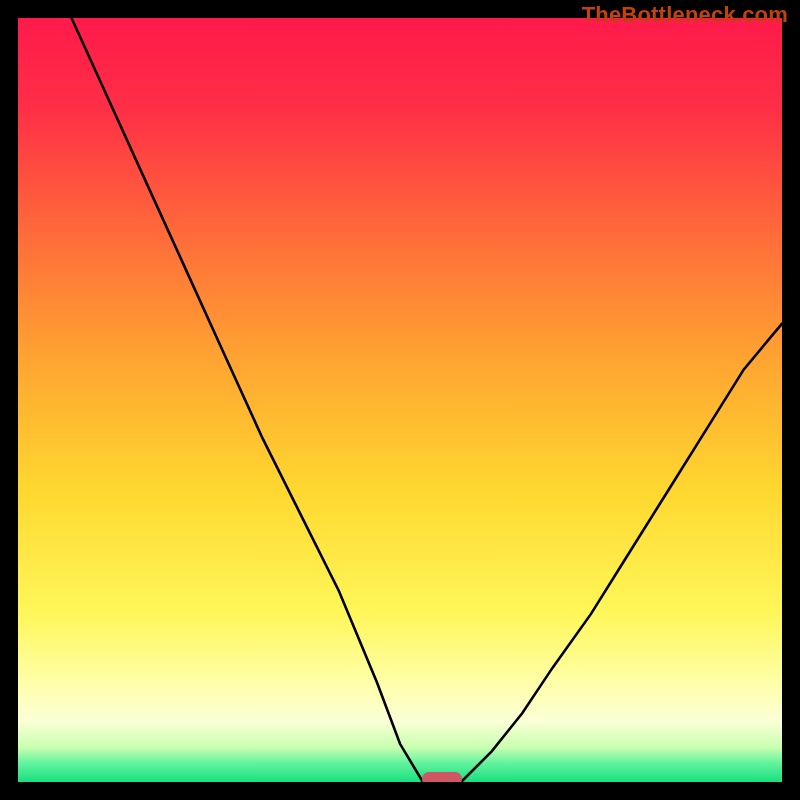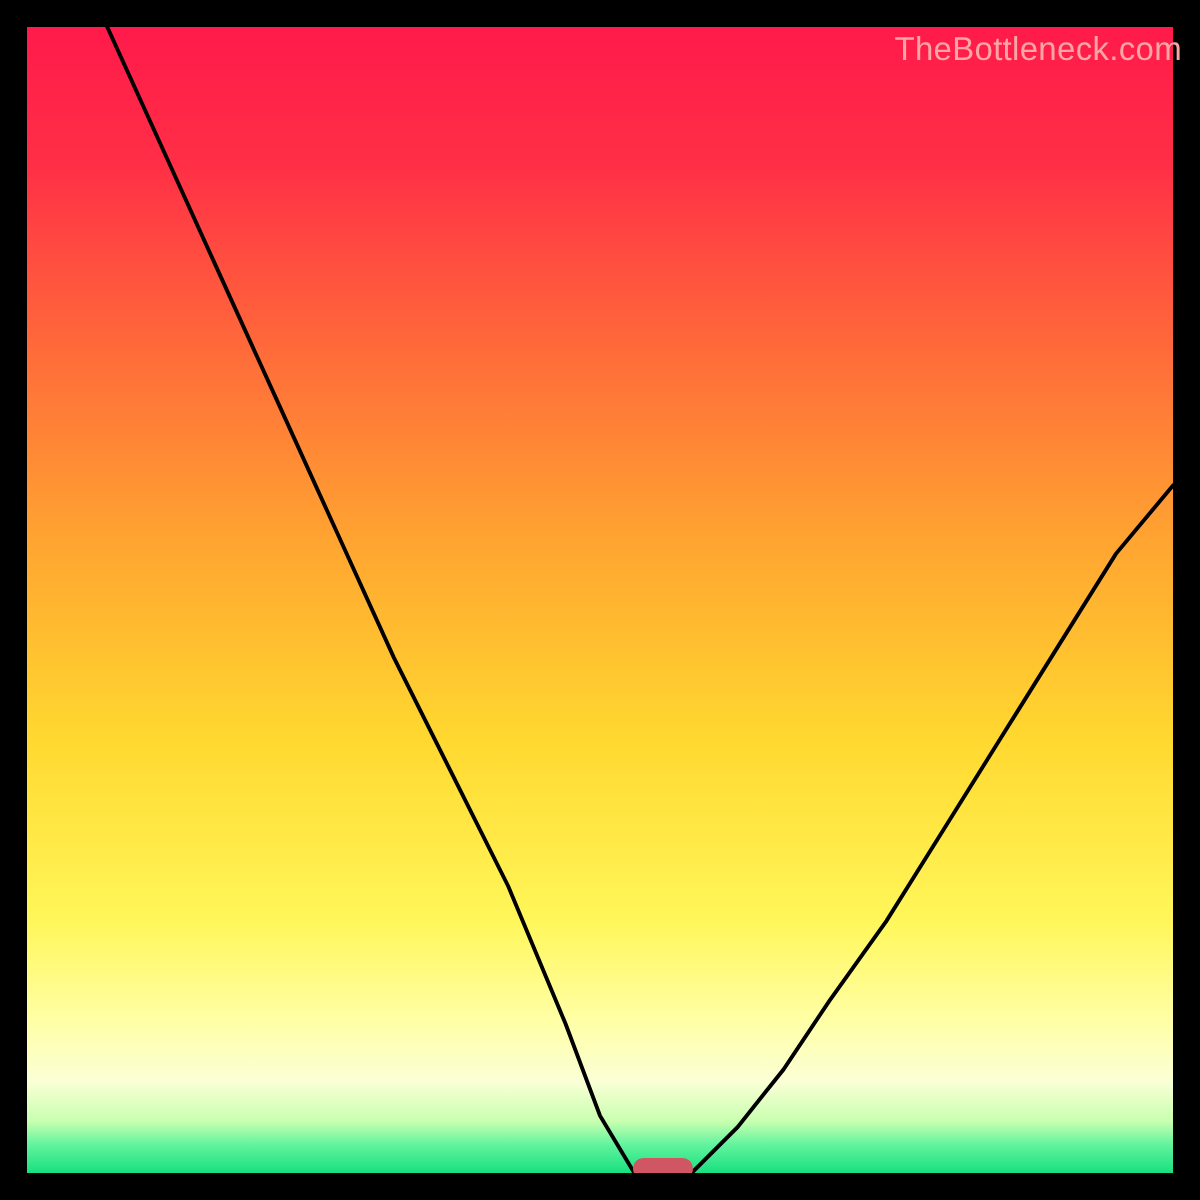--- a/index.html
+++ b/index.html
@@ -40,25 +40,25 @@
   .marker {
     position: absolute;
     width: 40px;
     height: 14px;
     border-radius: 7px;
     background: #cf5662;
     transform: translate(-50%, -50%);
   }
   .watermark {
     position: absolute;
-    top: 20px;
+    top: 2px;
     right: 12px;
-    color: #fca5a5;
+    color: #c2410c;
     font-size: 22px;
-    font-weight: 400;
+    font-weight: 700;
     letter-spacing: 0.2px;
   }
 </style>
 </head>
 <body>
 
 <div class="frame">
 
   <div class="plot-area">
 

